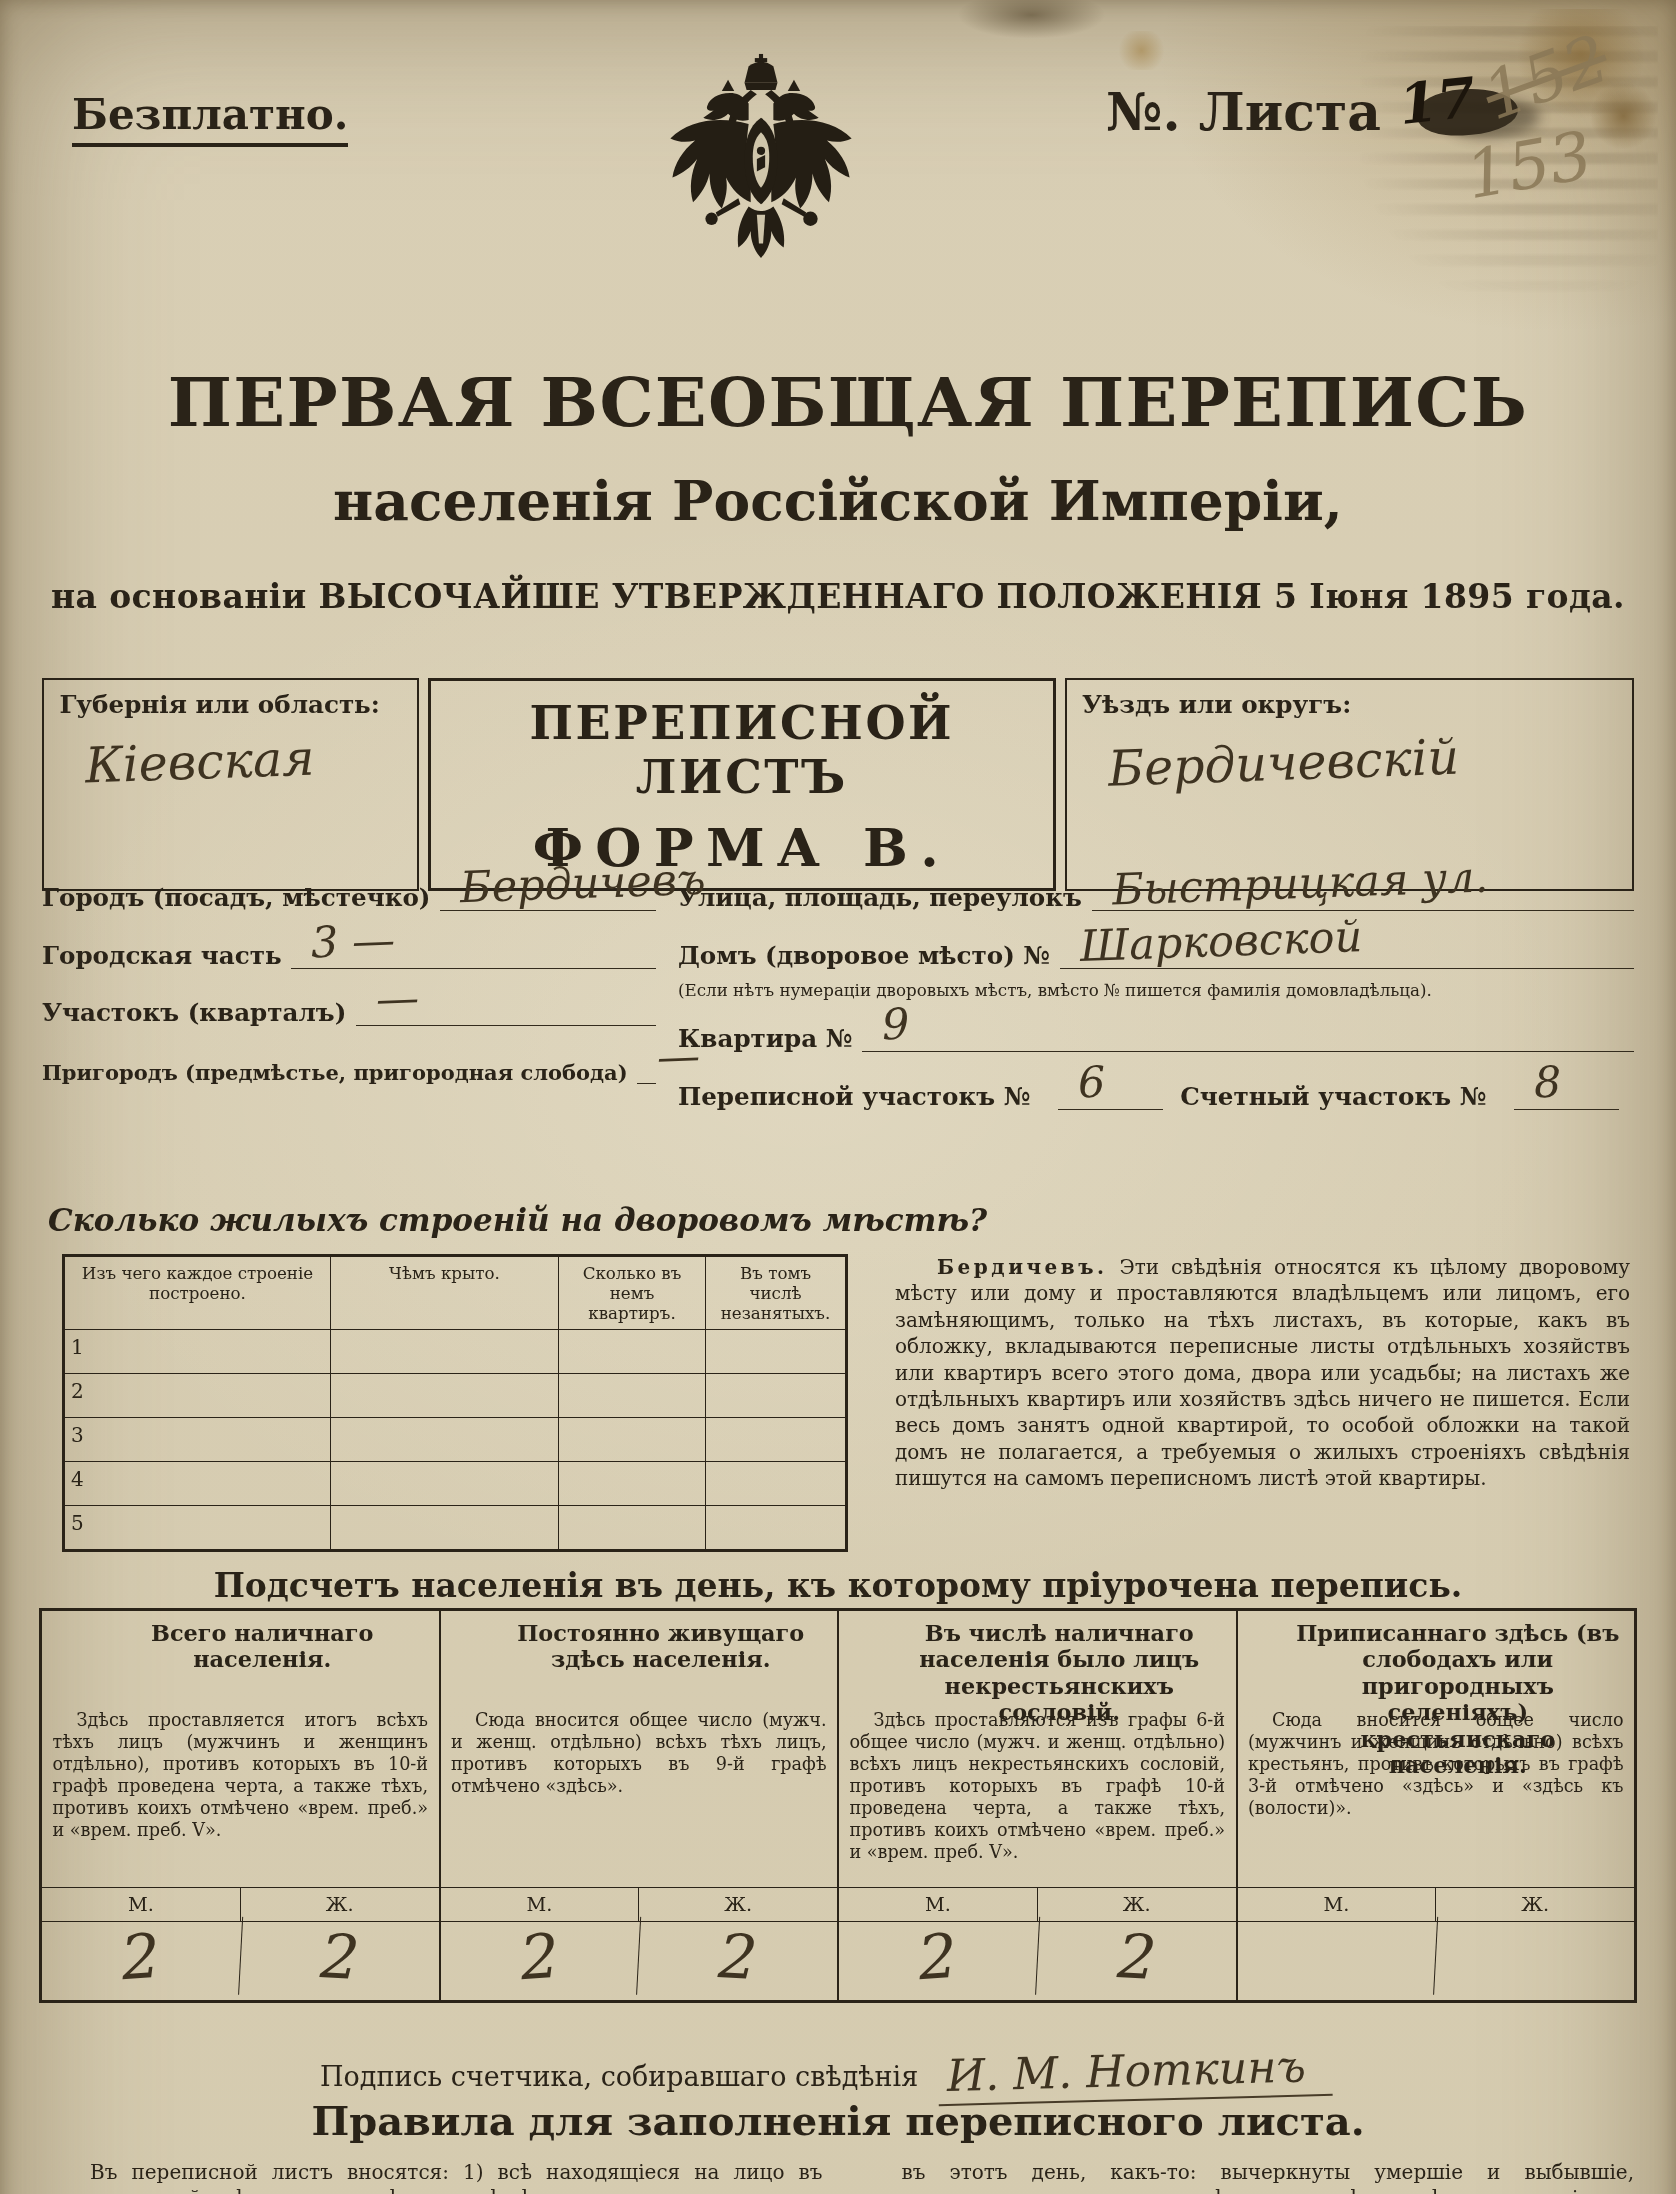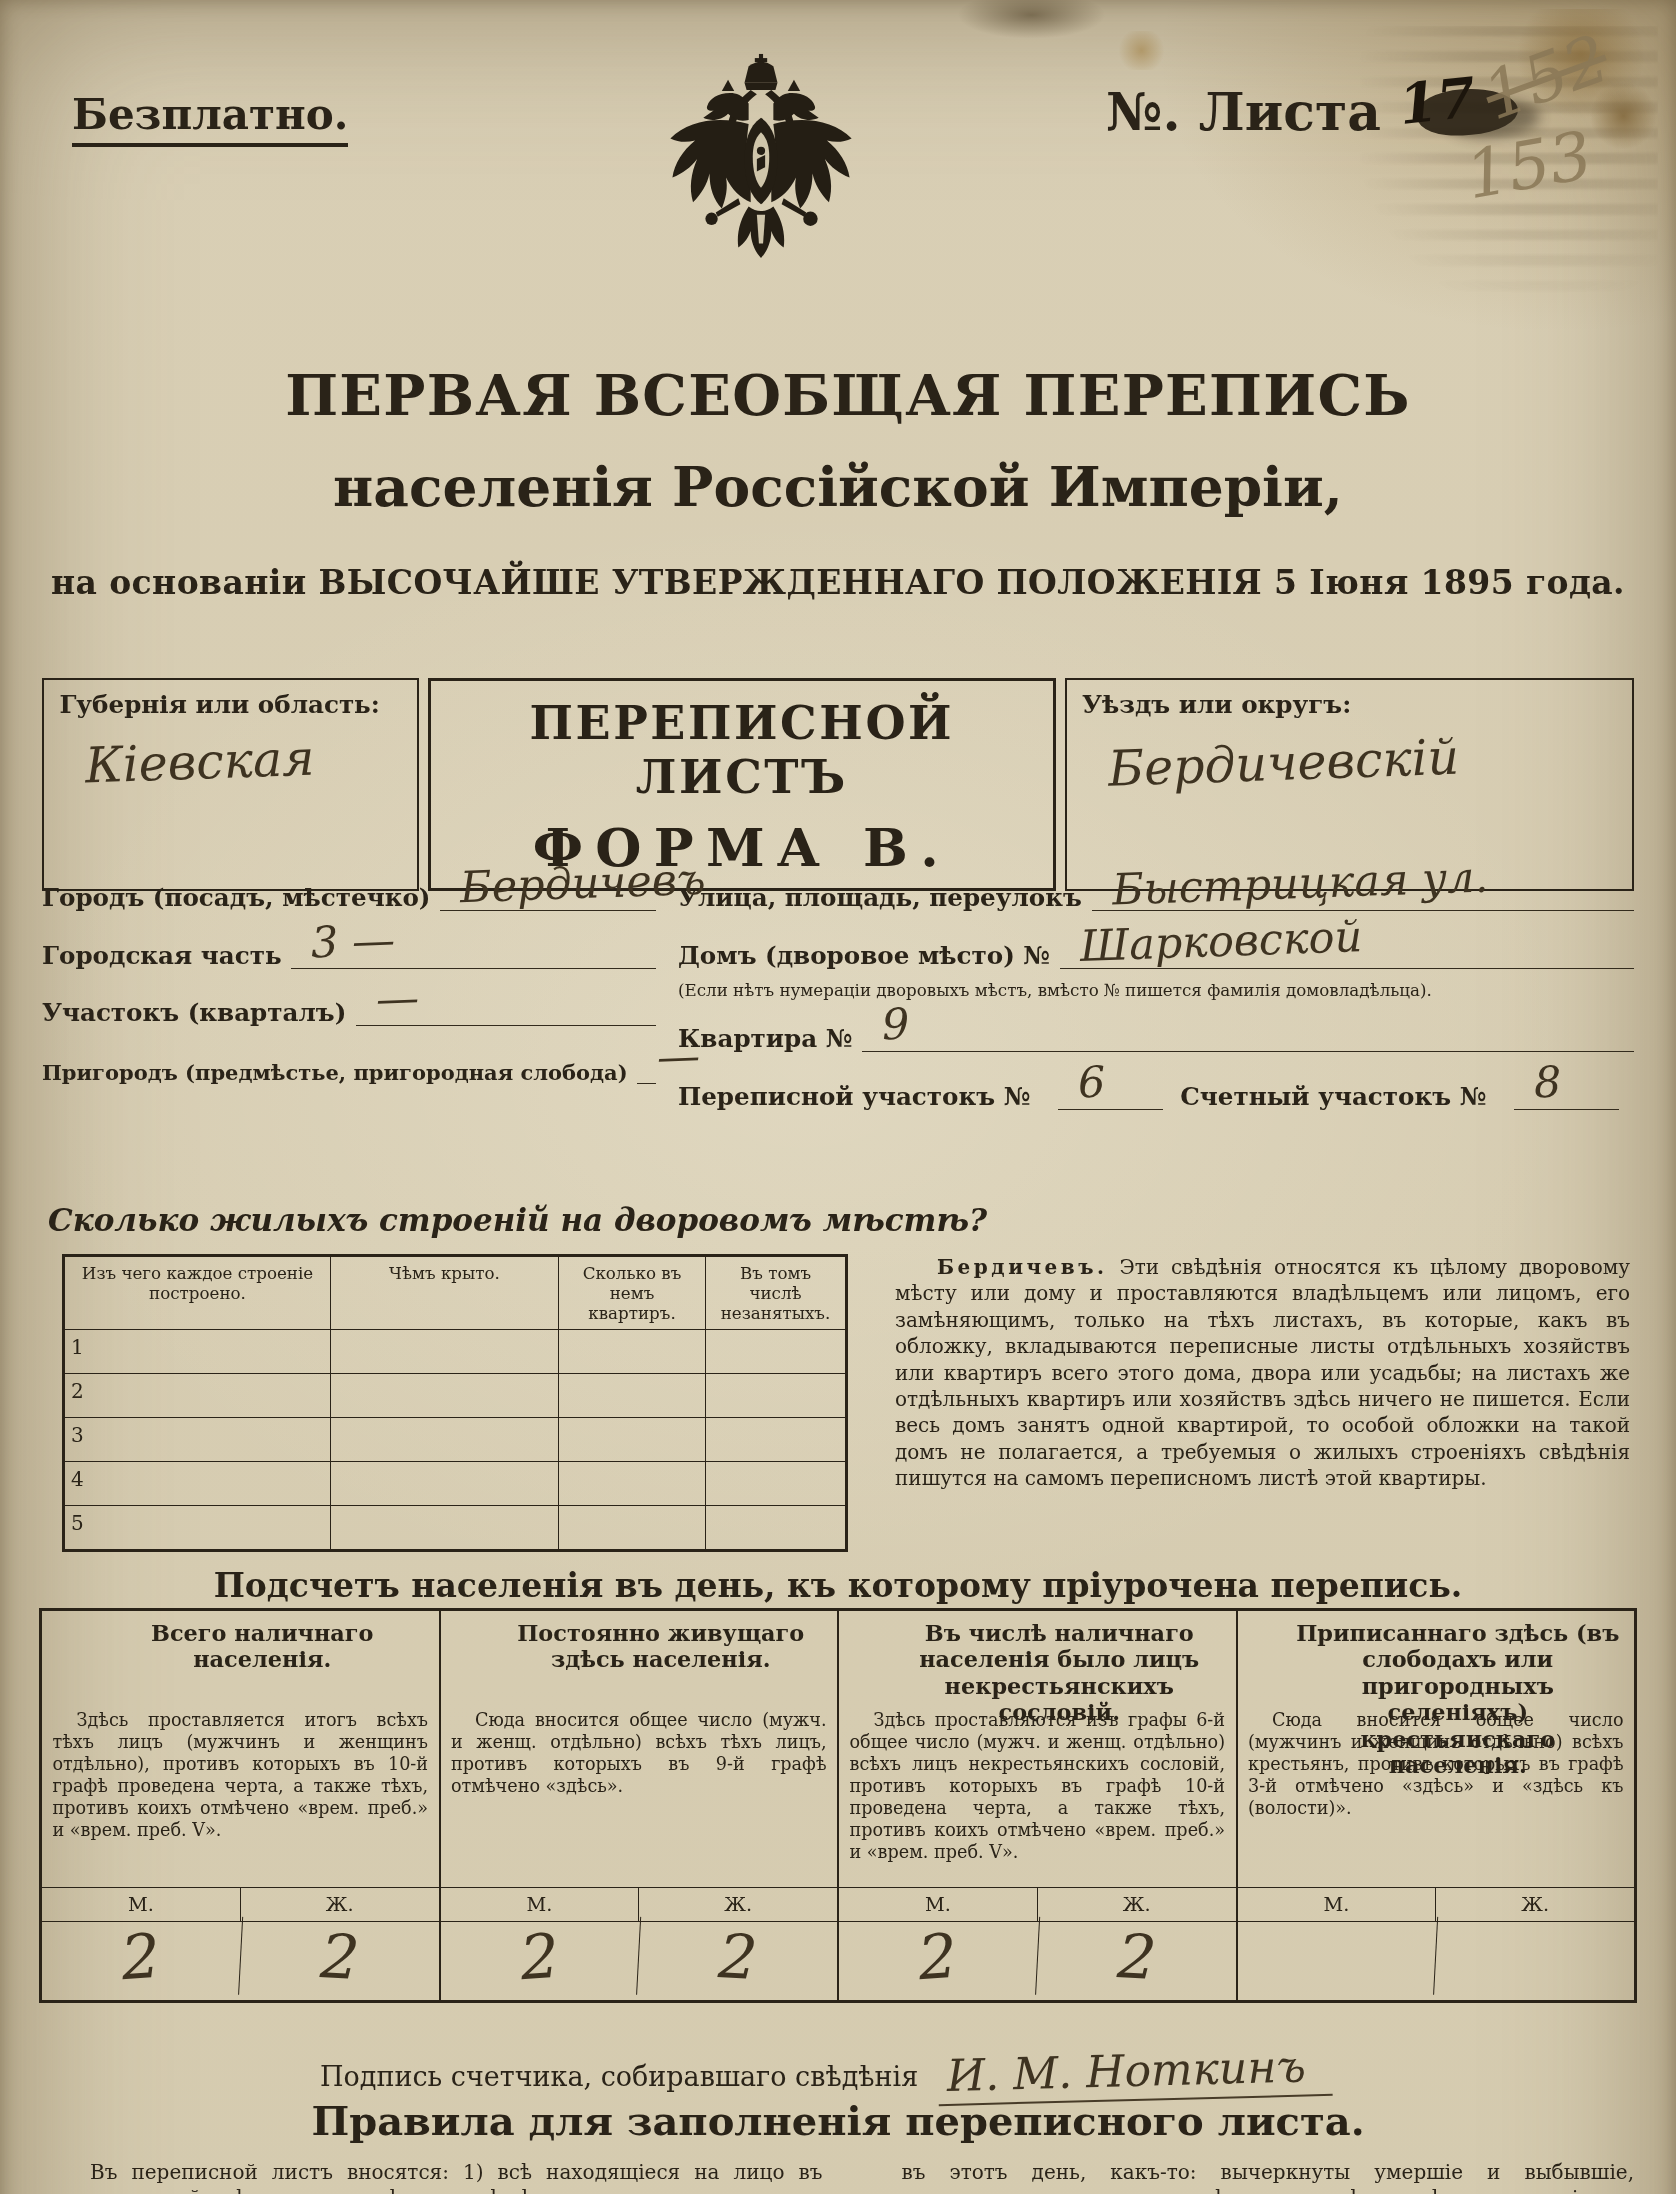--- a/index.html
+++ b/index.html
@@ -36,21 +36,21 @@
   
   .free{position:absolute;left:72px;top:90px;font-size:42px;font-weight:bold;border-bottom:4px solid #2a2318;padding-bottom:4.4px;}
   .eagle{position:absolute;left:658px;top:44px;width:206px;height:263px;}
   .eagle svg{width:100%;height:100%;}
   .sheetno{position:absolute;left:1106px;top:81px;font-size:52px;font-weight:bold;white-space:nowrap;}
   .blot{display:inline-block;position:relative;width:132px;height:57px;vertical-align:bottom;}
   .blot::before{content:"";position:absolute;left:17.6px;top:4.4px;width:101px;height:46px;background:#241c10;opacity:.88;border-radius:48% 55% 50% 46%;transform:rotate(-4deg);box-shadow:26px 8px 13px -4.4px rgba(36,28,16,.5);}
   .sheetval{position:absolute;left:0;top:-16.7px;font-size:55px;color:#1c150c;transform:rotate(-6deg);}
   
   .titleblock{position:absolute;top:362px;left:0;right:0;text-align:center;}
-  .t1{font-size:56px;font-weight:bold;letter-spacing:1.3px;padding-left:20px;}
+  .t1{font-size:68px;font-weight:bold;letter-spacing:1.3px;padding-left:20px;}
   .t2{font-size:55px;font-weight:bold;margin-top:25.5px;}
   .t3{font-size:33px;font-weight:bold;margin-top:44px;letter-spacing:0.4px;}
   
   .formhead{position:absolute;top:678px;left:42px;right:42px;display:flex;gap:8.8px;align-items:stretch;}
   .box{border:2.6px solid #2a2318;padding:9.7px 15.4px;min-height:136px;box-sizing:border-box;}
   .bleft{width:377px;}
   .bcenter{width:628px;text-align:center;border-width:3.5px;}
   .bright{flex:1;}
   .boxlabel{font-size:24.6px;font-weight:bold;}
   .boxhw{font-size:49px;margin-top:13px;margin-left:26px;transform:rotate(-2deg);}

